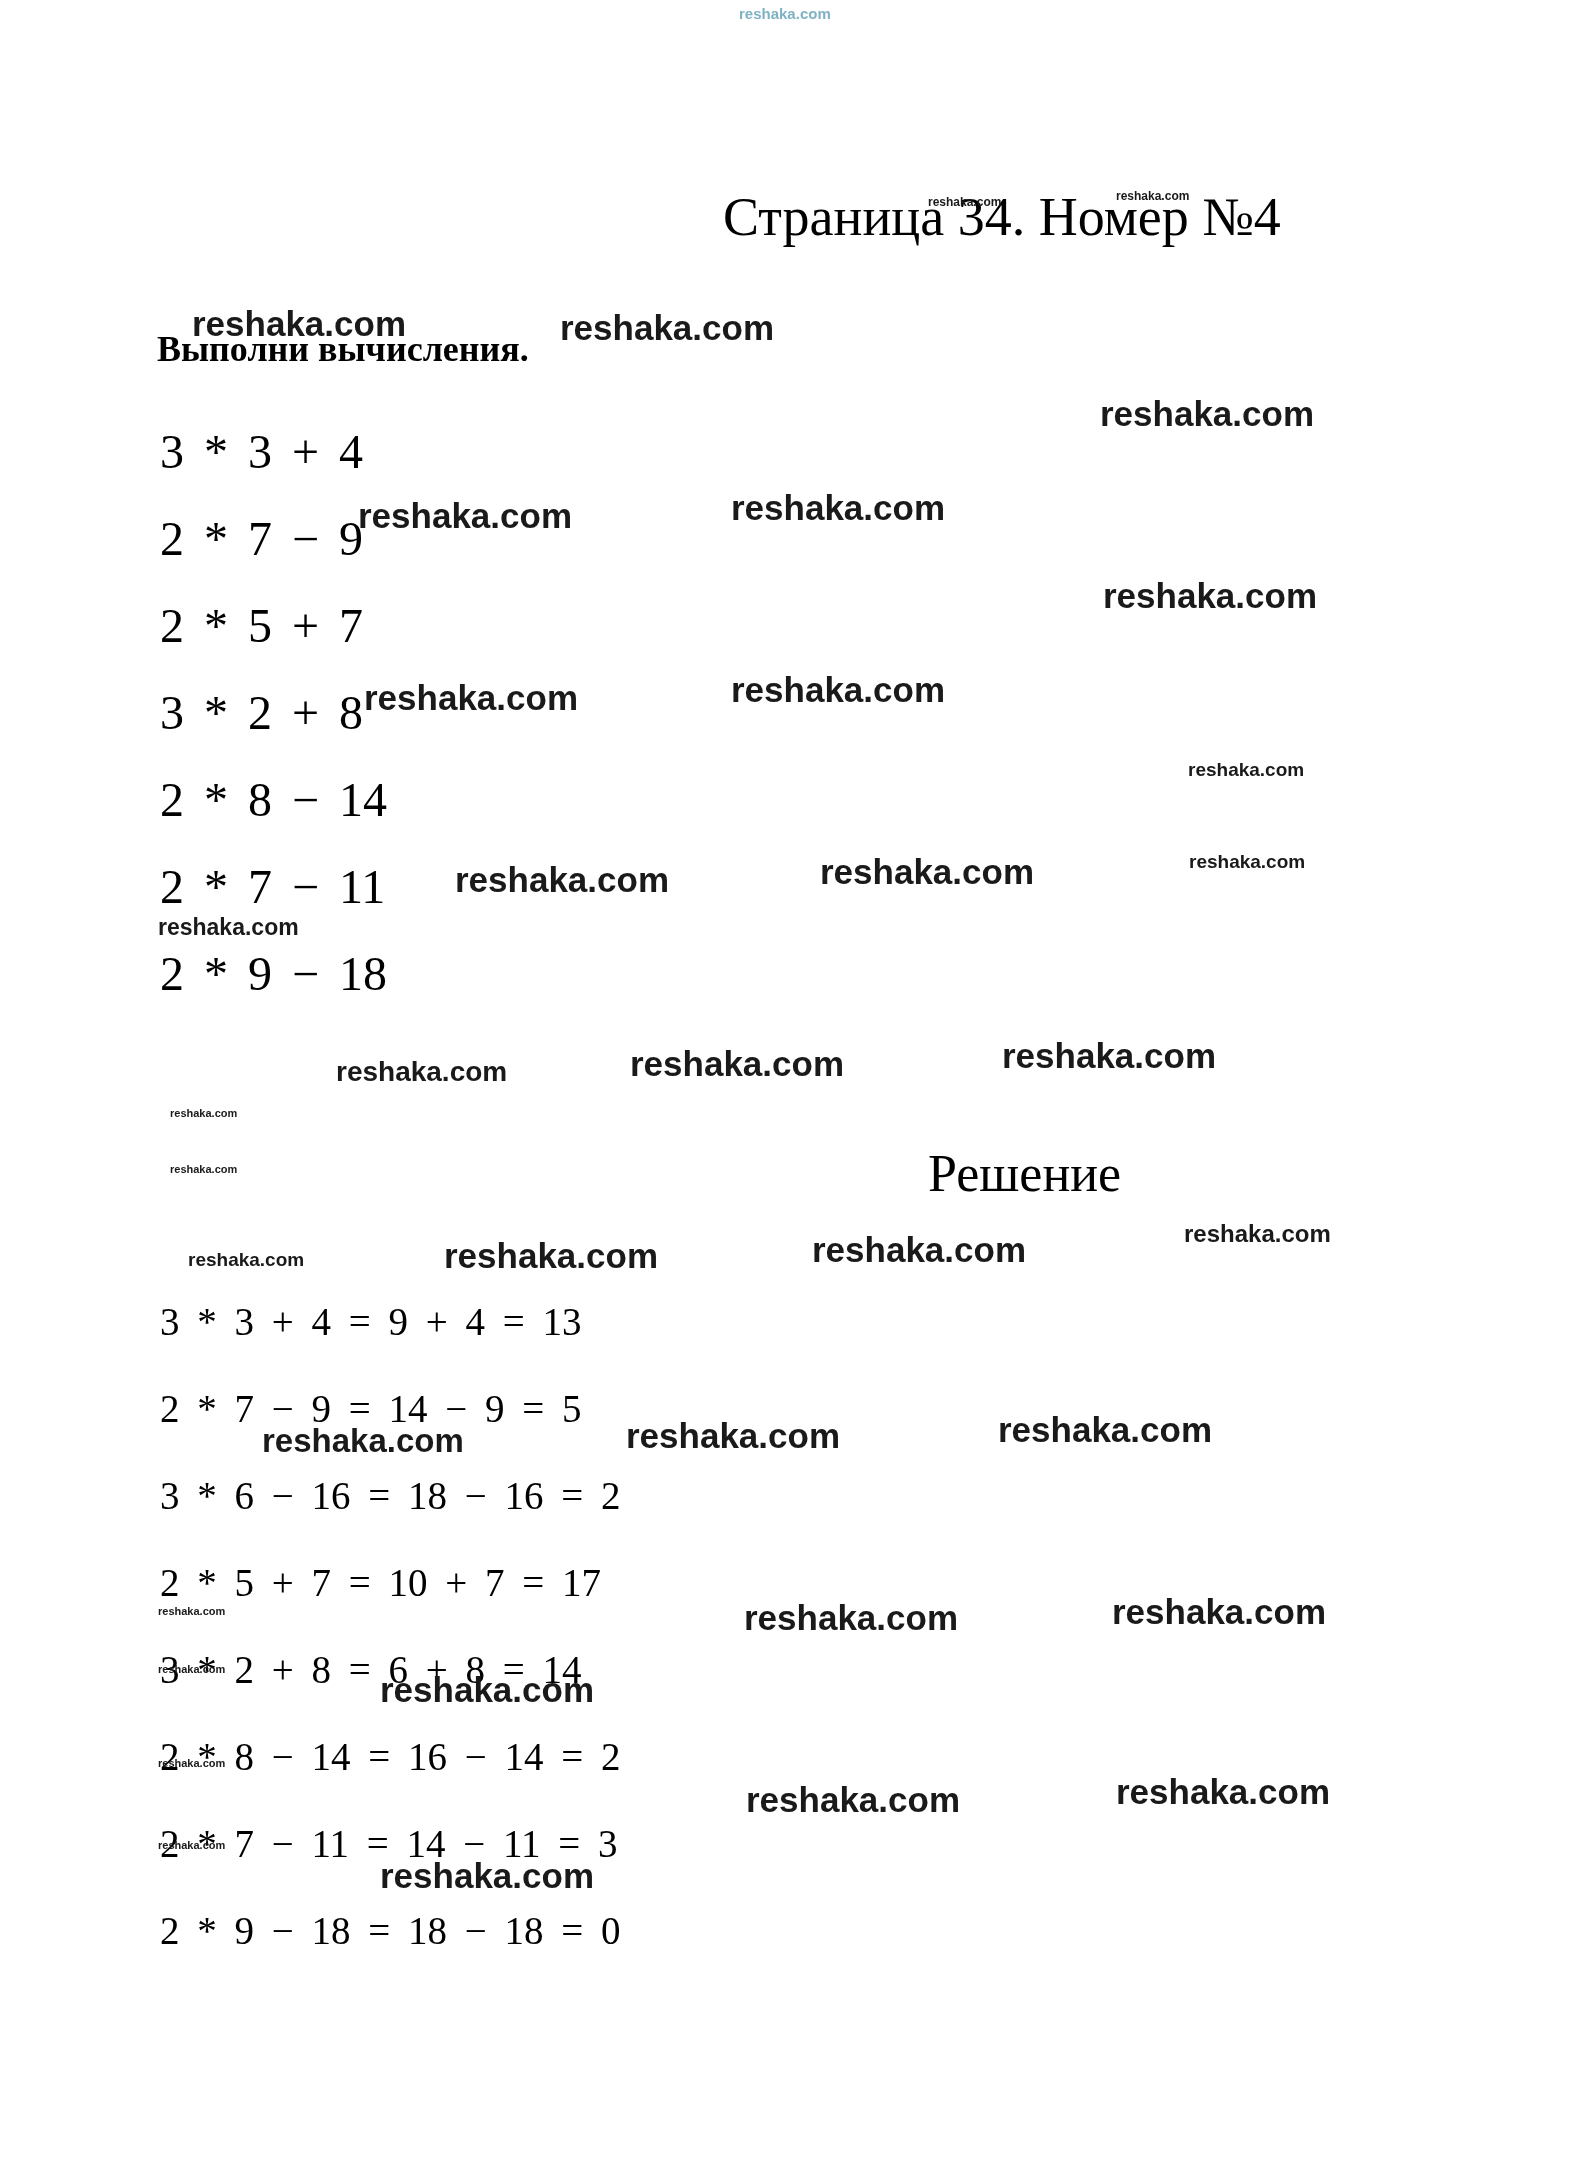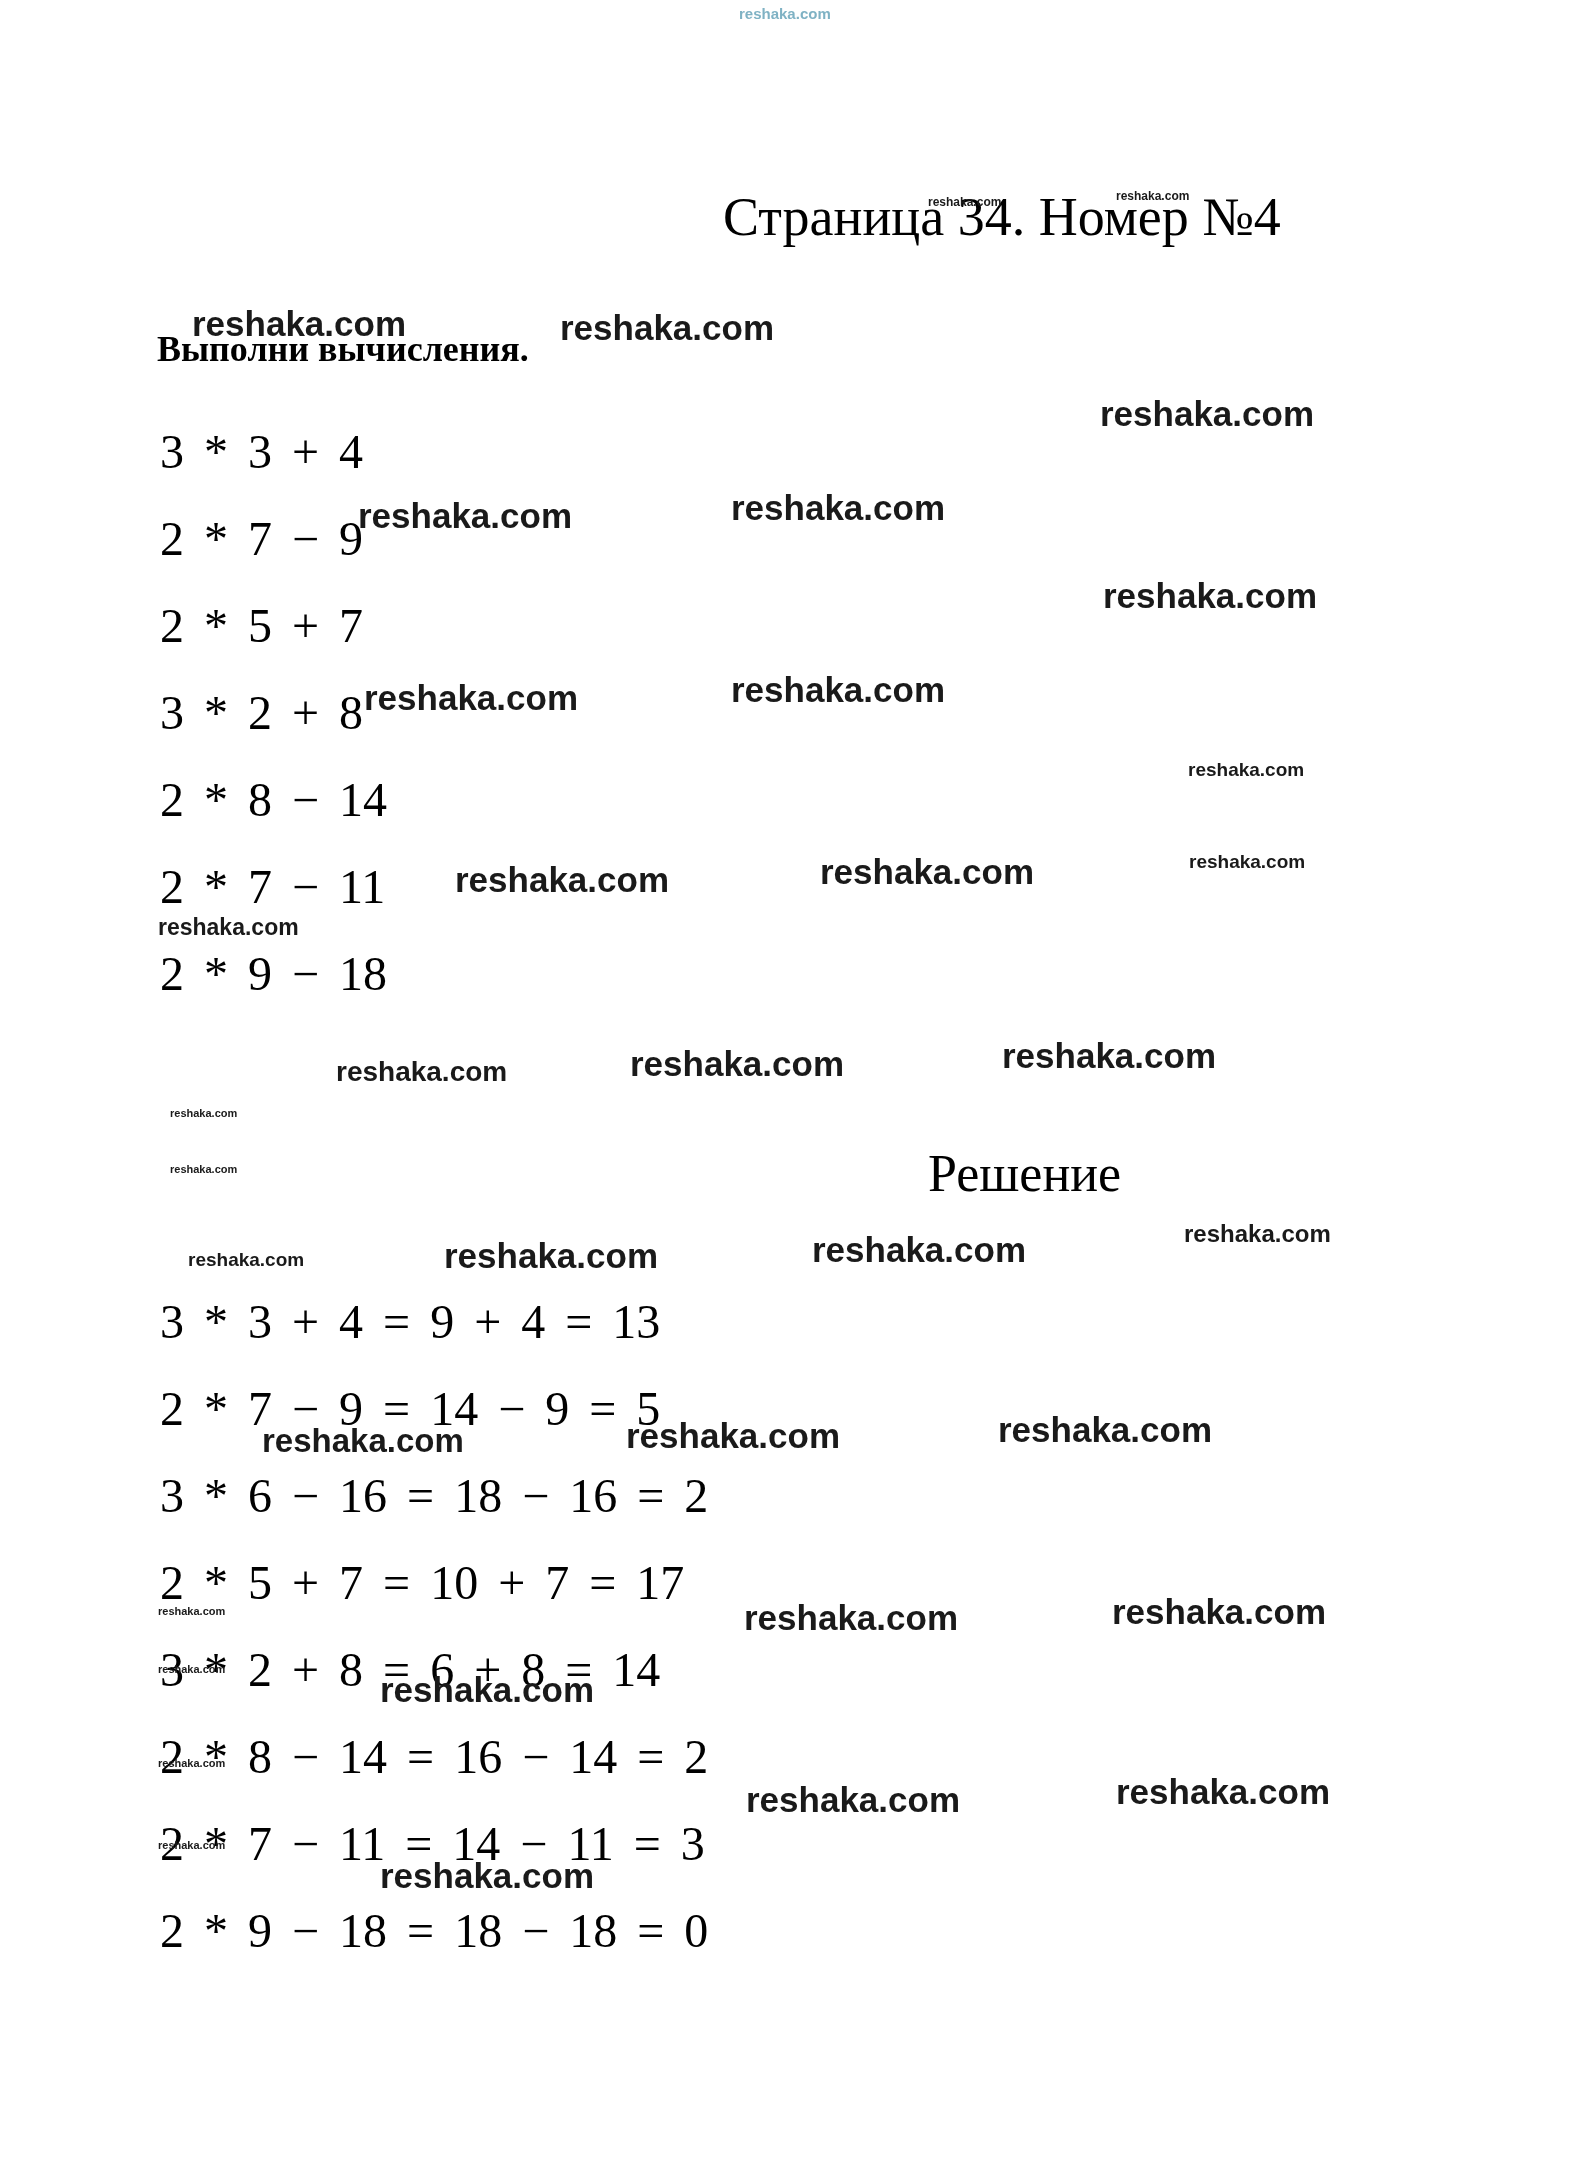--- a/index.html
+++ b/index.html
@@ -49,21 +49,21 @@
     font-size: 52px;
     font-weight: 400;
     margin: 0;
     white-space: nowrap;
     text-align: right;
   }
   .solutions {
     position: absolute;
     left: 160px;
     top: 1278px;
-    font-size: 48px;
+    font-size: 39px;
     line-height: 87px;
     word-spacing: 8px;
   }
   .line {
     white-space: nowrap;
   }
   .watermark-layer {
     position: absolute;
     left: 0;
     top: 0;

